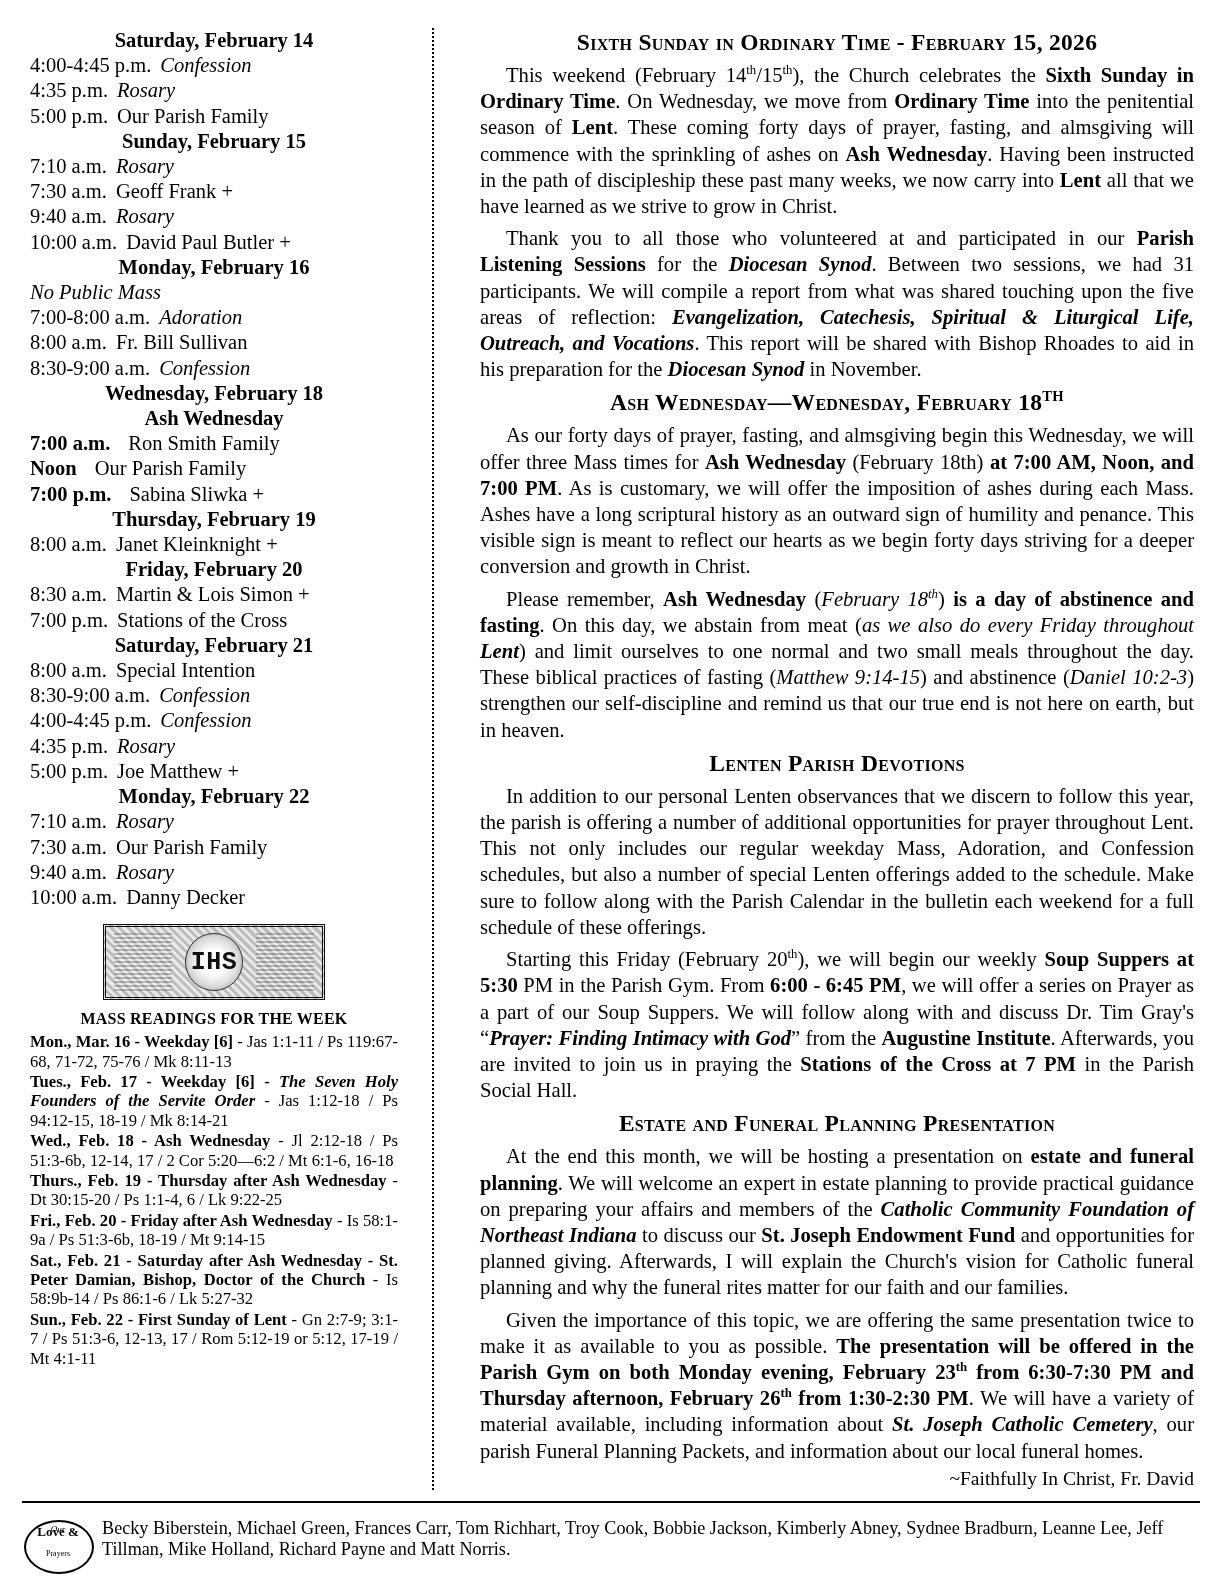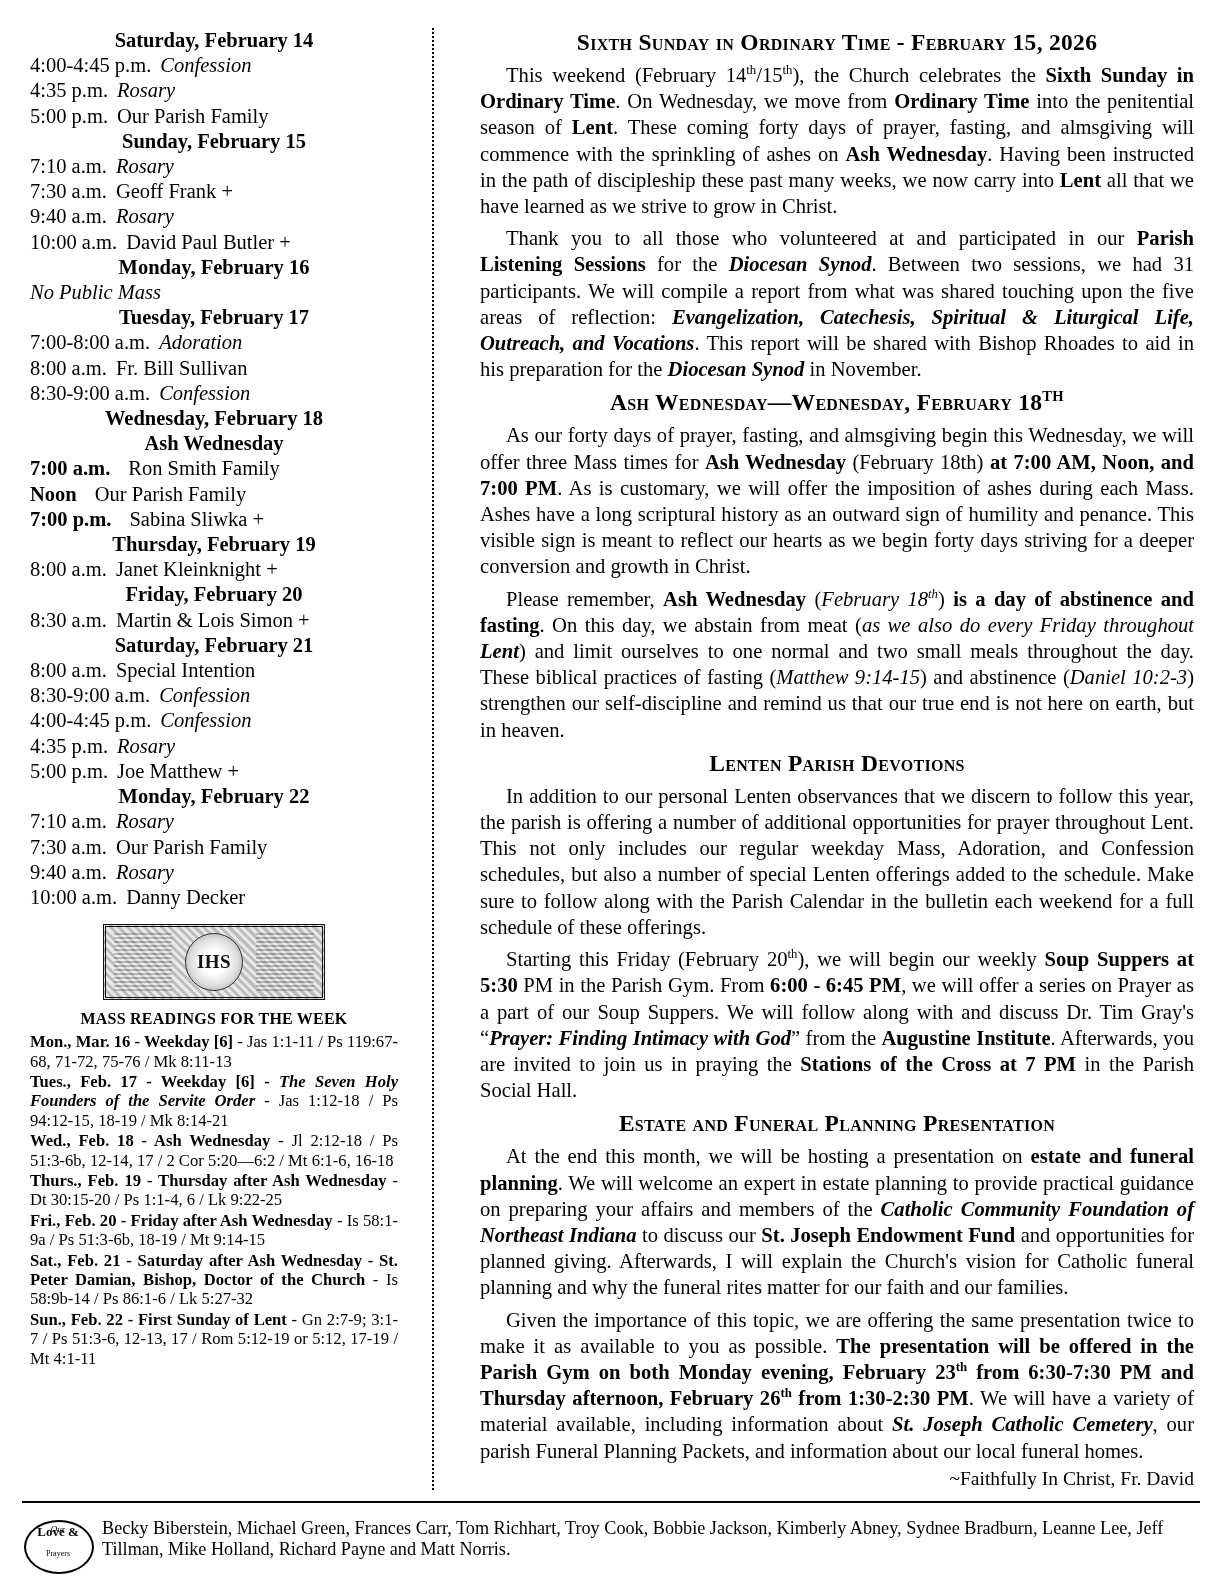--- a/index.html
+++ b/index.html
@@ -95,23 +95,23 @@
     justify-content: center;
   }
   .emblem .sun {
     width: 56px; height: 56px;
     border-radius: 50%;
     background: radial-gradient(circle at 50% 50%, #fff 30%, #ddd 60%, #888 100%);
     display: flex; align-items: center; justify-content: center;
     border: 1px solid #333;
   }
   .emblem .ihs {
-    font-family: Liberation Serif, serif;
-    font-weight: bold;
-    font-size: 19px;
+    font-family: Liberation Mono, monospace;
+    font-weight: bold;
+    font-size: 25px;
     letter-spacing: 0.5px;
     color: #111;
   }
   .emblem:before, .emblem:after {
     content: "";
     position: absolute;
     top: 6px; bottom: 6px;
     width: 58px;
     background:
       repeating-linear-gradient(0deg, rgba(0,0,0,.25) 0 2px, rgba(255,255,255,.35) 2px 4px);
@@ -227,33 +227,33 @@
           <div class="row"><span class="time">4:00-4:45 p.m.</span><span class="sp1"></span><span class="ev it">Confession</span></div>
           <div class="row"><span class="time">4:35 p.m.</span><span class="sp1"></span><span class="ev it">Rosary</span></div>
           <div class="row"><span class="time">5:00 p.m.</span><span class="sp1"></span><span class="ev">Our Parish Family</span></div>
           <div class="day">Sunday, February 15</div>
           <div class="row"><span class="time">7:10 a.m.</span><span class="sp1"></span><span class="ev it">Rosary</span></div>
           <div class="row"><span class="time">7:30 a.m.</span><span class="sp1"></span><span class="ev">Geoff Frank +</span></div>
           <div class="row"><span class="time">9:40 a.m.</span><span class="sp1"></span><span class="ev it">Rosary</span></div>
           <div class="row"><span class="time">10:00 a.m.</span><span class="sp1"></span><span class="ev">David Paul Butler +</span></div>
           <div class="day">Monday, February 16</div>
           <div class="nopub">No Public Mass</div>
-          <div class="day">Tuesday, February 17</div>
           <div class="row"><span class="time">7:00-8:00 a.m.</span><span class="sp1"></span><span class="ev it">Adoration</span></div>
           <div class="row"><span class="time">8:00 a.m.</span><span class="sp1"></span><span class="ev">Fr. Bill Sullivan</span></div>
           <div class="row"><span class="time">8:30-9:00 a.m.</span><span class="sp1"></span><span class="ev it">Confession</span></div>
           <div class="day">Wednesday, February 18</div>
           <div class="day">Ash Wednesday</div>
           <div class="row"><span class="time b">7:00 a.m.</span><span class="sp2"></span><span class="ev">Ron Smith Family</span></div>
           <div class="row"><span class="time b">Noon</span><span class="sp2"></span><span class="ev">Our Parish Family</span></div>
           <div class="row"><span class="time b">7:00 p.m.</span><span class="sp2"></span><span class="ev">Sabina Sliwka +</span></div>
           <div class="day">Thursday, February 19</div>
           <div class="row"><span class="time">8:00 a.m.</span><span class="sp1"></span><span class="ev">Janet Kleinknight +</span></div>
           <div class="day">Friday, February 20</div>
           <div class="row"><span class="time">8:30 a.m.</span><span class="sp1"></span><span class="ev">Martin &amp; Lois Simon +</span></div>
+          <div class="row"><span class="time">7:00 p.m.</span><span class="sp1"></span><span class="ev">Stations of the Cross</span></div>
           <div class="day">Saturday, February 21</div>
           <div class="row"><span class="time">8:00 a.m.</span><span class="sp1"></span><span class="ev">Special Intention</span></div>
           <div class="row"><span class="time">8:30-9:00 a.m.</span><span class="sp1"></span><span class="ev it">Confession</span></div>
           <div class="row"><span class="time">4:00-4:45 p.m.</span><span class="sp1"></span><span class="ev it">Confession</span></div>
           <div class="row"><span class="time">4:35 p.m.</span><span class="sp1"></span><span class="ev it">Rosary</span></div>
           <div class="row"><span class="time">5:00 p.m.</span><span class="sp1"></span><span class="ev">Joe Matthew +</span></div>
           <div class="day">Monday, February 22</div>
           <div class="row"><span class="time">7:10 a.m.</span><span class="sp1"></span><span class="ev it">Rosary</span></div>
           <div class="row"><span class="time">7:30 a.m.</span><span class="sp1"></span><span class="ev">Our Parish Family</span></div>
           <div class="row"><span class="time">9:40 a.m.</span><span class="sp1"></span><span class="ev it">Rosary</span></div>

